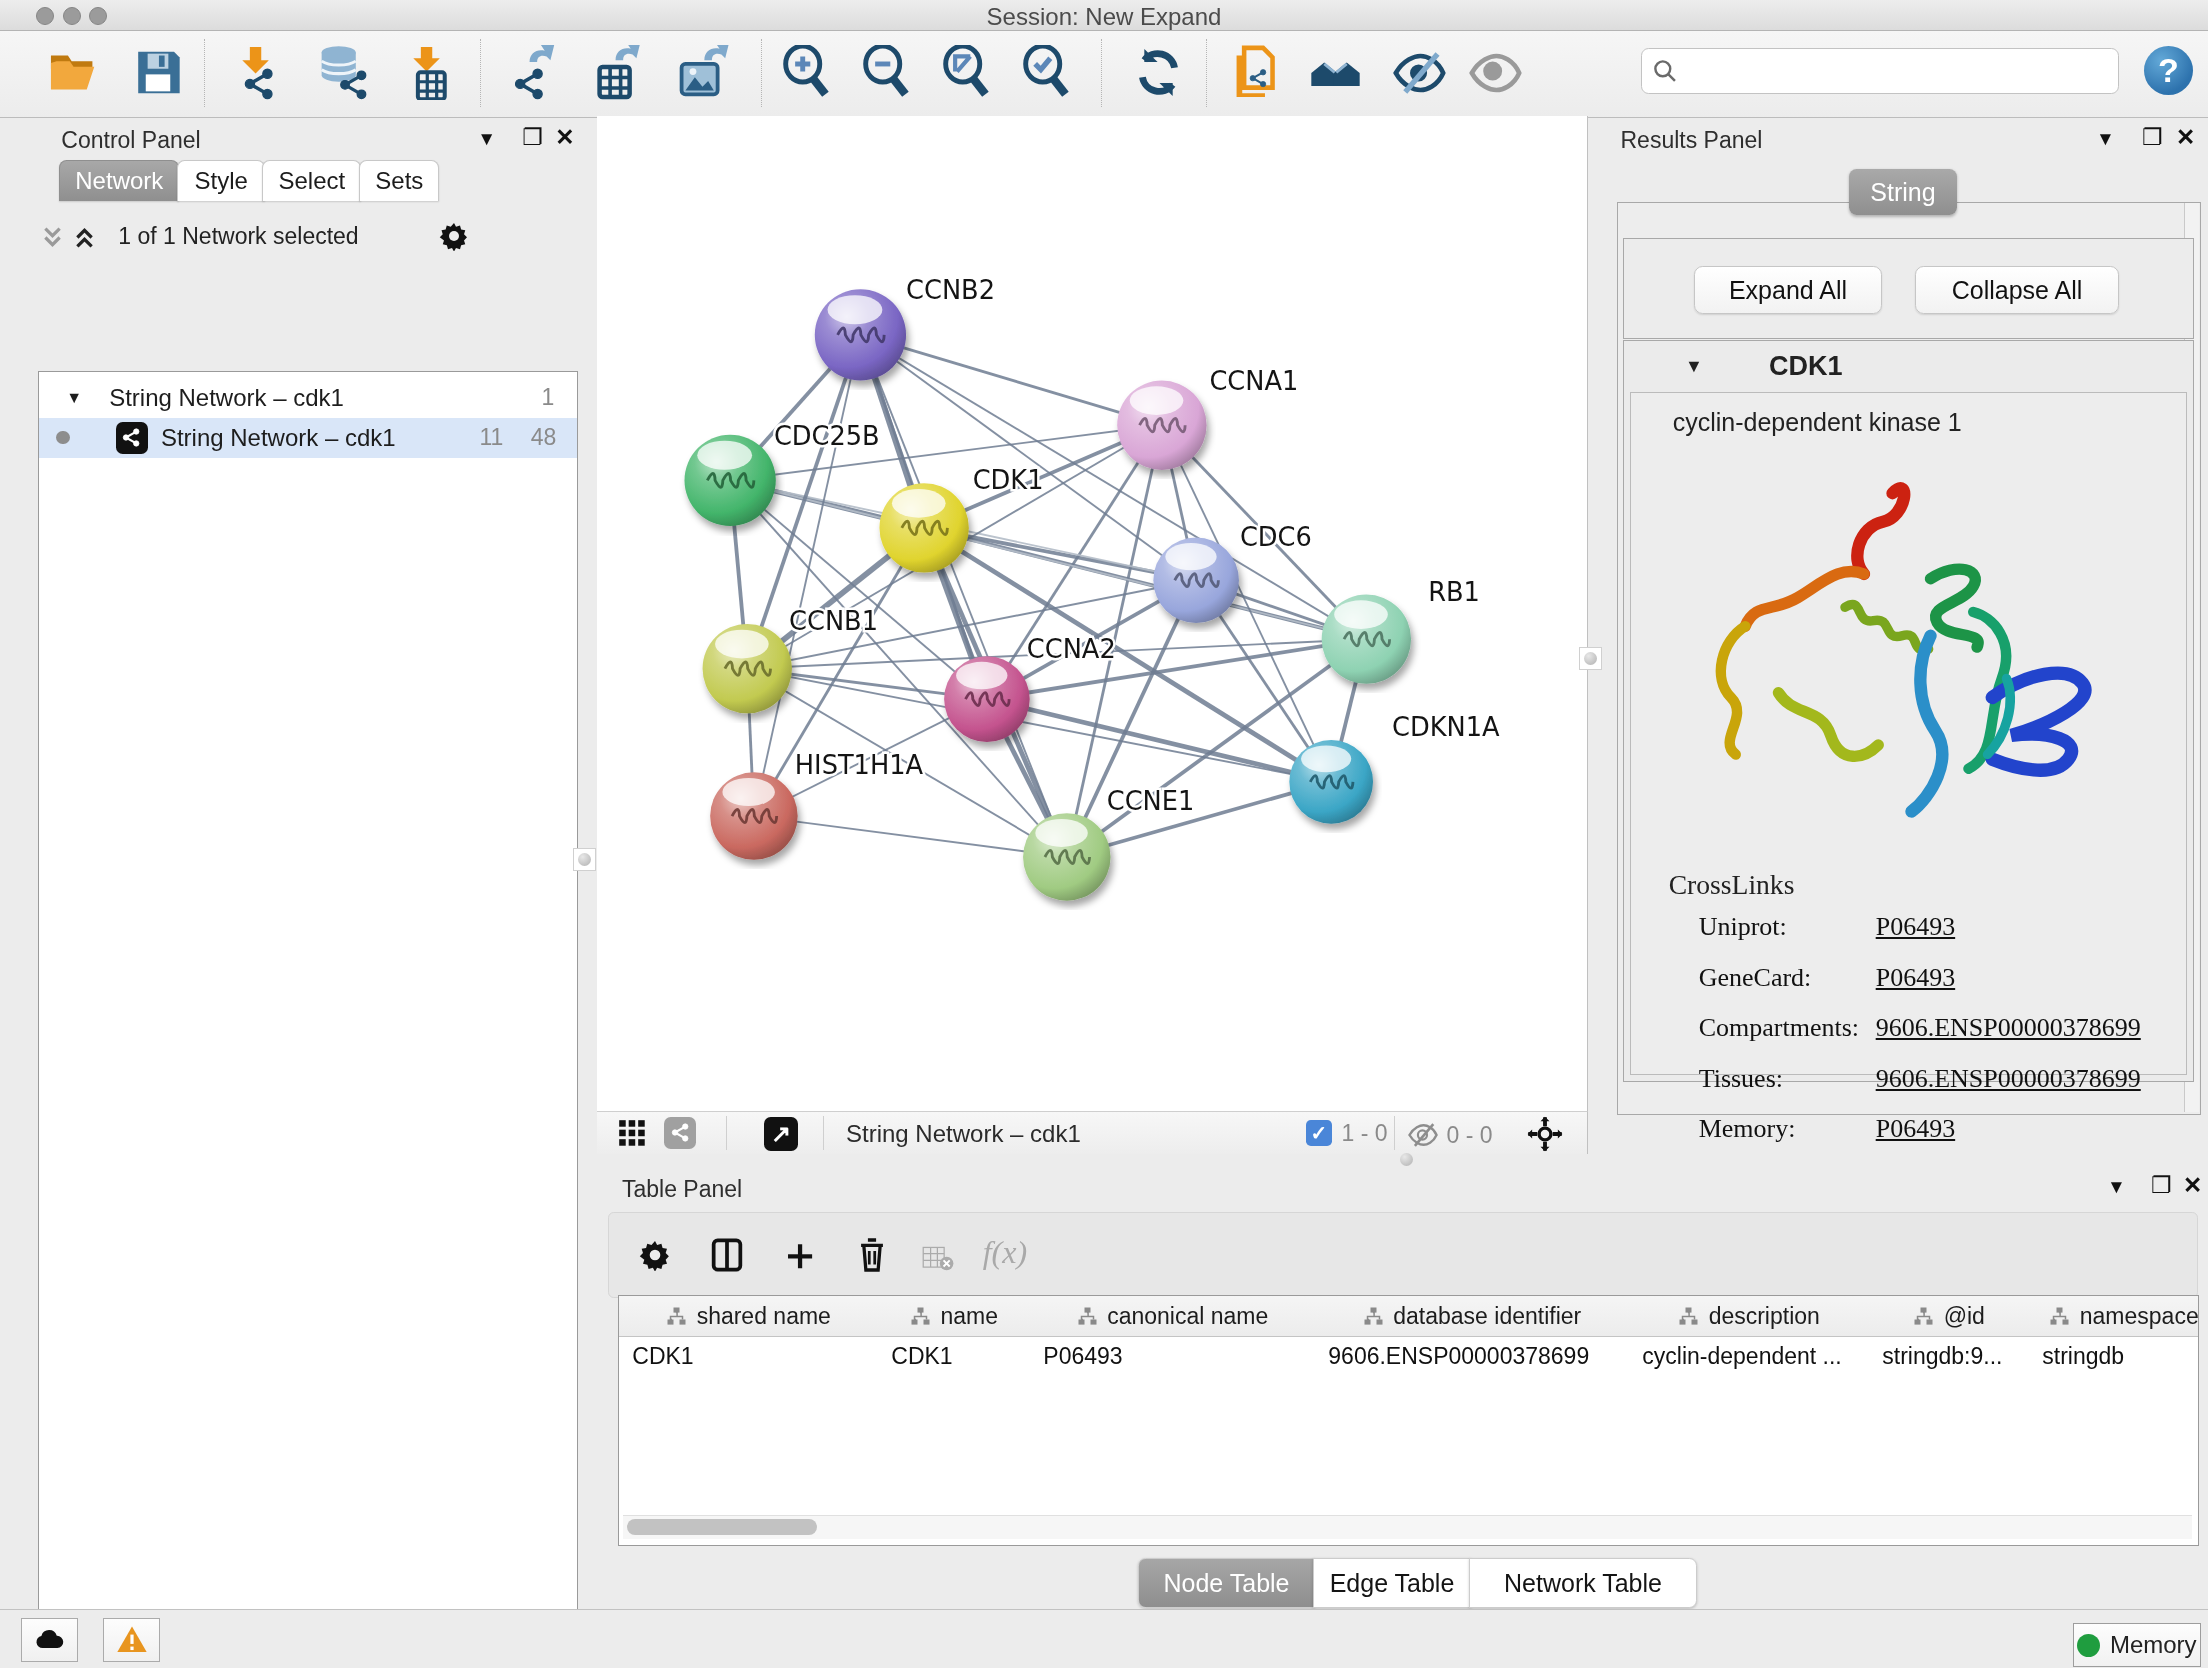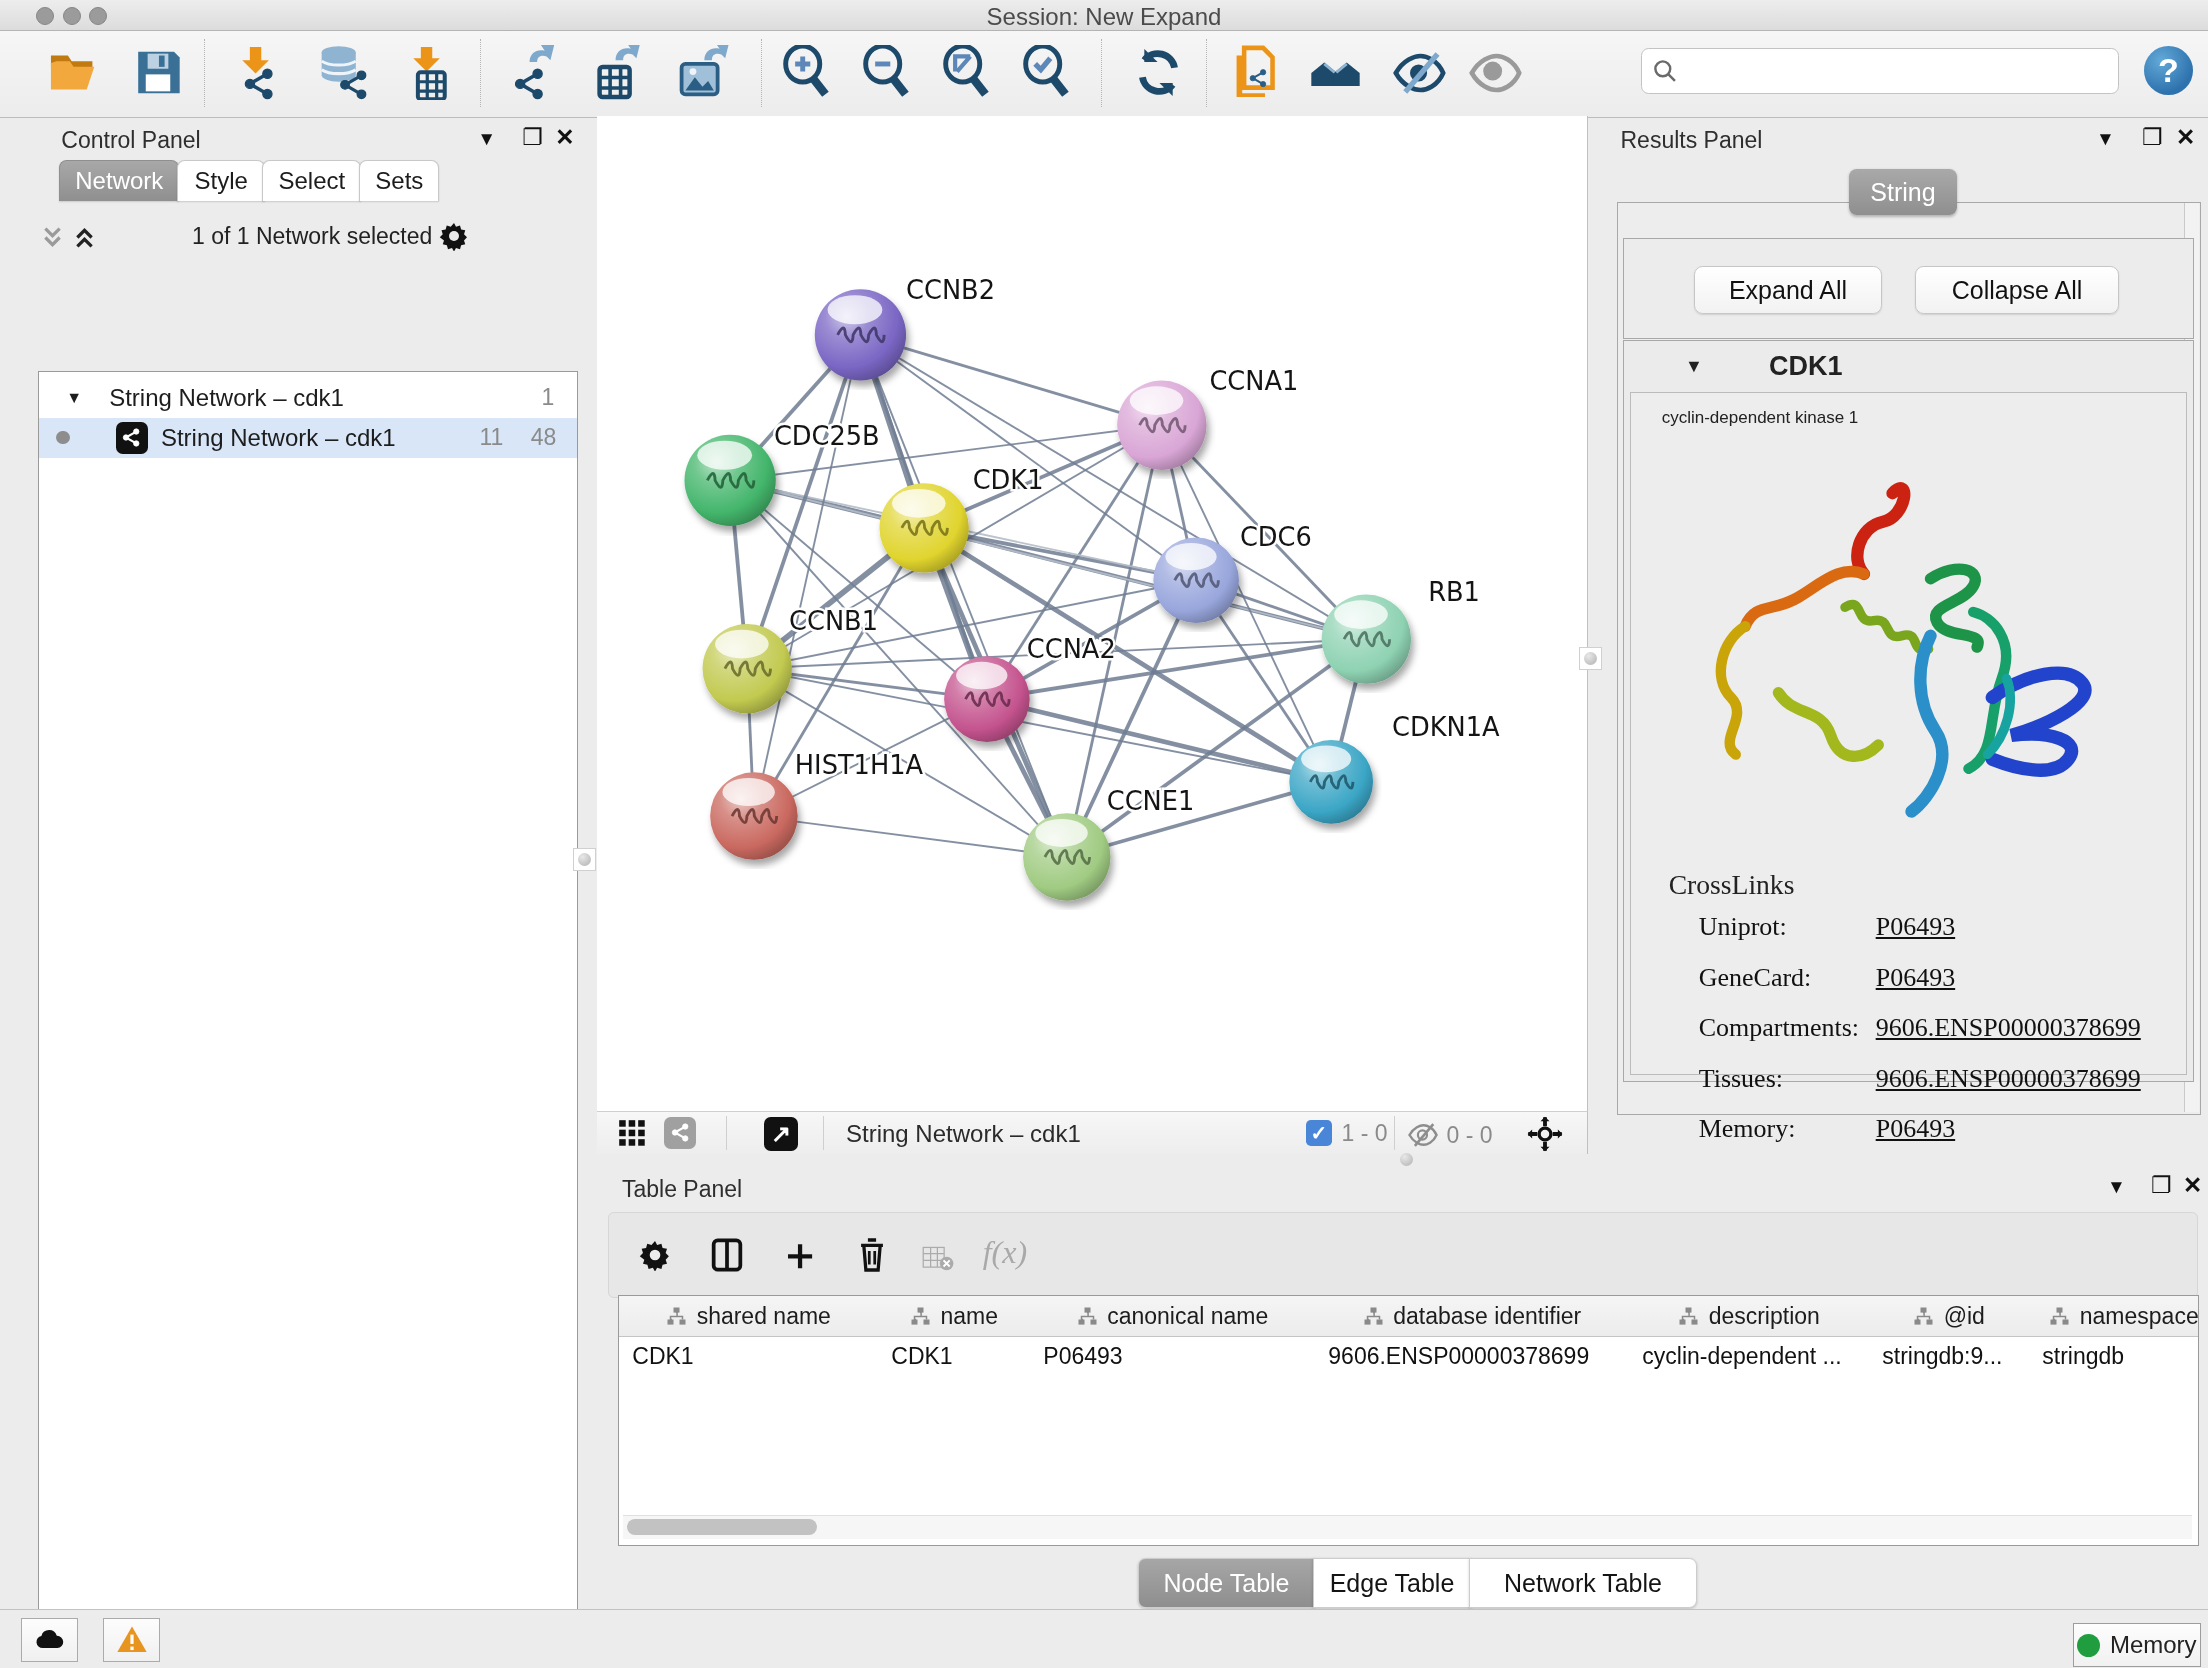--- a/index.html
+++ b/index.html
@@ -269,21 +269,21 @@
         <span>Sets</span>
       </div>
 
     <div class="abs" style="left:0;top:103px;width:571px;height:38px">
       <svg class="abs" style="left:27px;top:5.7px" width="25" height="25" viewBox="0 0 14 14">
         <path d="M3 2l4 4 4-4M3 7l4 4 4-4" fill="none" stroke="#9a9a9a" stroke-width="1.8"></path>
       </svg>
       <svg class="abs" style="left:59px;top:5.7px" width="25" height="25" viewBox="0 0 14 14">
         <path d="M3 12l4-4 4 4M3 7l4-4 4 4" fill="none" stroke="#222" stroke-width="1.8"></path>
       </svg>
-      <div class="abs" style="left:105px;top:3.8px;width:314px;text-align:right;font-size:23px">1 of 1 Network selected</div>
+      <div class="abs" style="left:105px;top:3.8px;width:314px;text-align:left;font-size:23px">1 of 1 Network selected</div>
       <svg class="abs" style="left:426px;top:1.9px" width="30" height="30" viewBox="0 0 24 24">
         <g fill="#111">
             <use href="#sym-gear" width="24" height="24"></use>
           </g>
       </svg>
     </div>
 
     <div class="treebox">
       <div class="trow" style="margin-top:5.7px">
         <span style="margin-left:27px;font-size:16px">▼</span>
@@ -578,21 +578,21 @@
       </div>
     <div class="rbtn" style="left:291px;top:27px;width:202px;position:absolute">
         <span>Collapse All</span>
       </div>
   </div>
 
   <div class="rbox" style="left:1623px;top:340px;width:569px;height:740px;background:#ebebeb">
     <span class="abs" style="left:61px;top:15px;font-size:18px">▼</span>
     <span class="abs" style="left:145px;top:9.5px;font-size:27px;font-weight:bold">CDK1</span>
     <div class="rbox" style="left:5.7px;top:51px;width:555px;height:681px;background:#ededed;border-color:#bbb">
-      <div class="abs" style="left:31px;top:15px;font-size:17px">cyclin-dependent kinase 1</div>
+      <div class="abs" style="left:42px;top:15px;font-size:25px">cyclin-dependent kinase 1</div>
 
       <svg class="abs" style="left:57px;top:67px" width="447" height="399" viewBox="0 0 470 420">
         <g fill="none" stroke-linecap="round">
           <path d="M215 35c20-20 15 25-10 30s-35 40-20 55" stroke="#cc2211" stroke-width="13"></path>
           <path d="M185 120c-25-10-45 10-70 25s-45 5-55 30" stroke="#d96a11" stroke-width="12"></path>
           <path d="M60 175c-25 15-35 55-15 75s-15 45 5 60" stroke="#c9a50a" stroke-width="11"></path>
           <path d="M95 245c15 25 45 15 55 45s35 25 50 10" stroke="#a3b81c" stroke-width="12"></path>
           <path d="M165 155c20-12 10 18 30 14s10 22 30 16 8 20 28 14" stroke="#7aa61e" stroke-width="10"></path>
           <path d="M255 125c28-18 55-10 45 8s-48 20-38 38 50 8 42 26" stroke="#1d9447" stroke-width="12"></path>
           <path d="M300 160c20 5 45 30 30 70s-5 80-35 95" stroke="#18a06b" stroke-width="11"></path>

